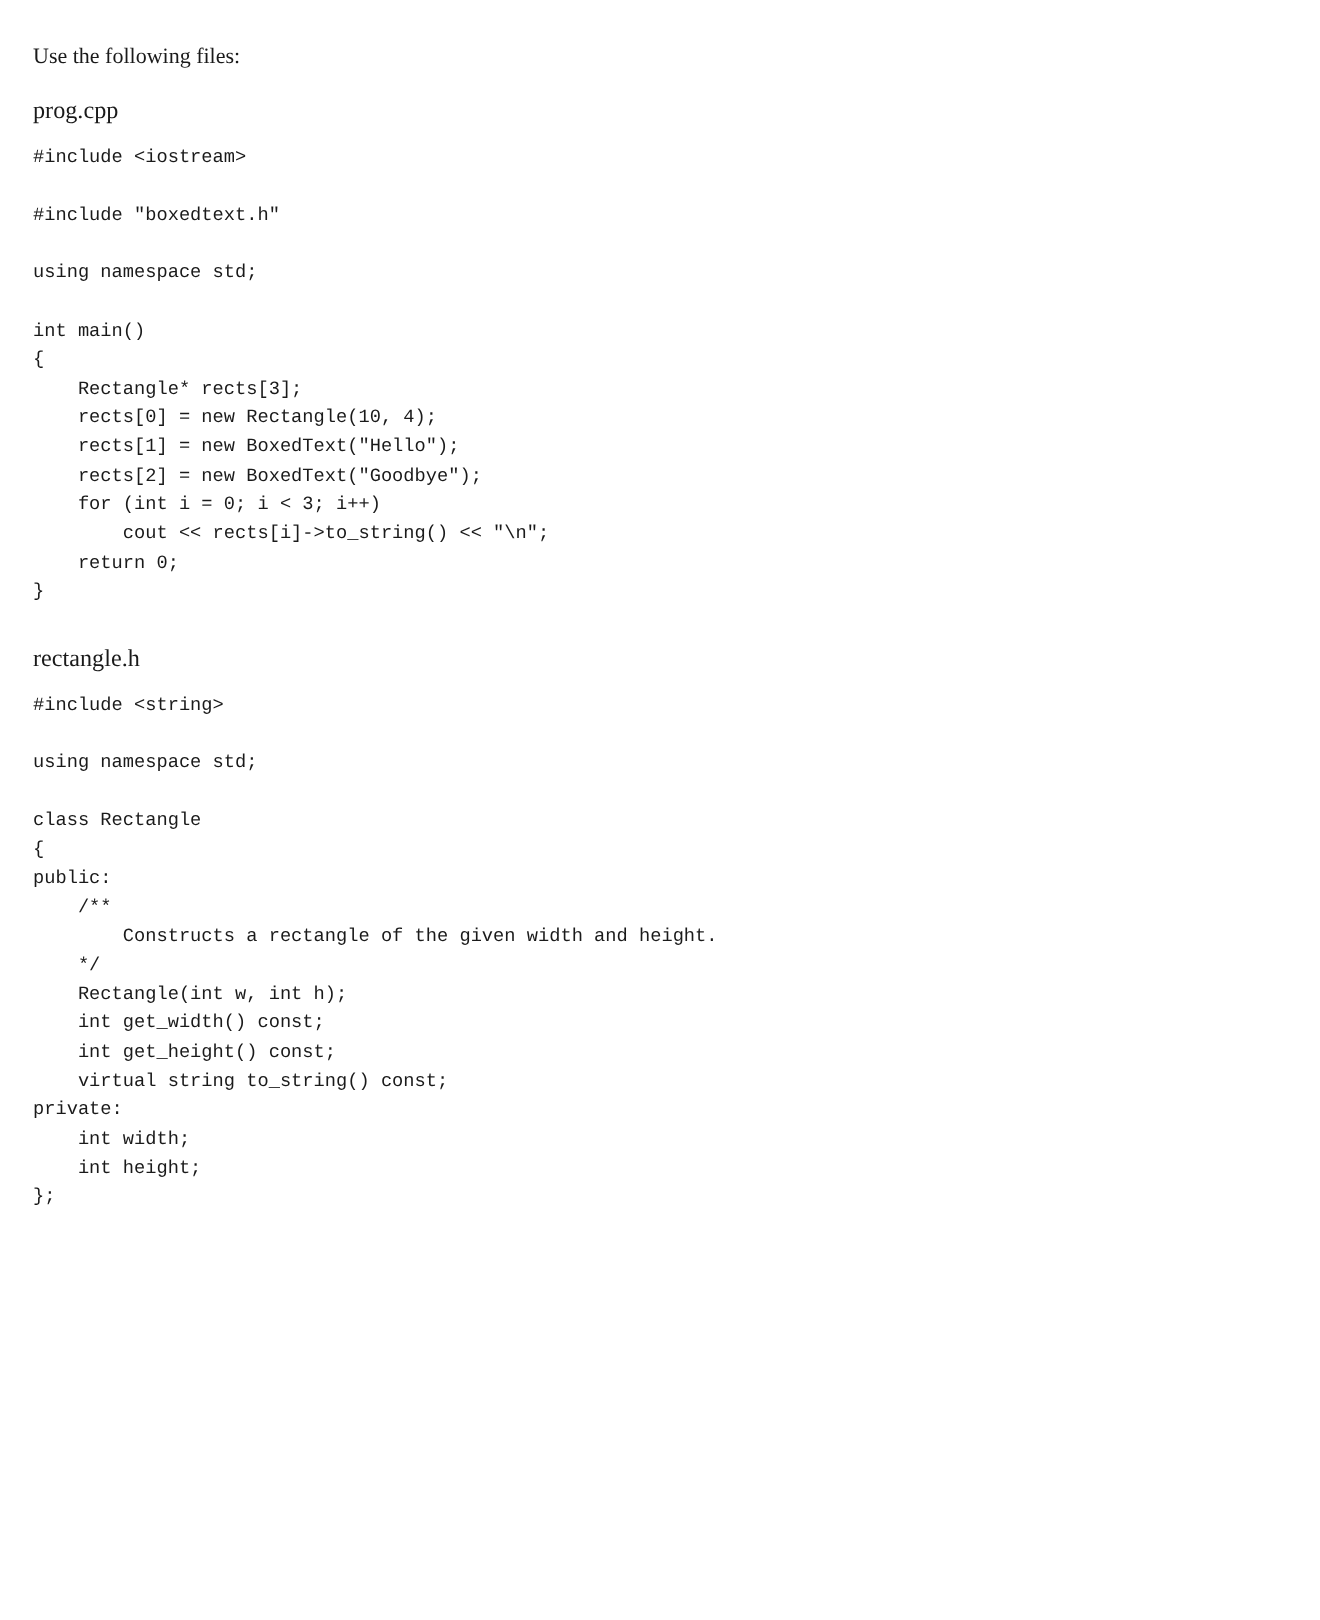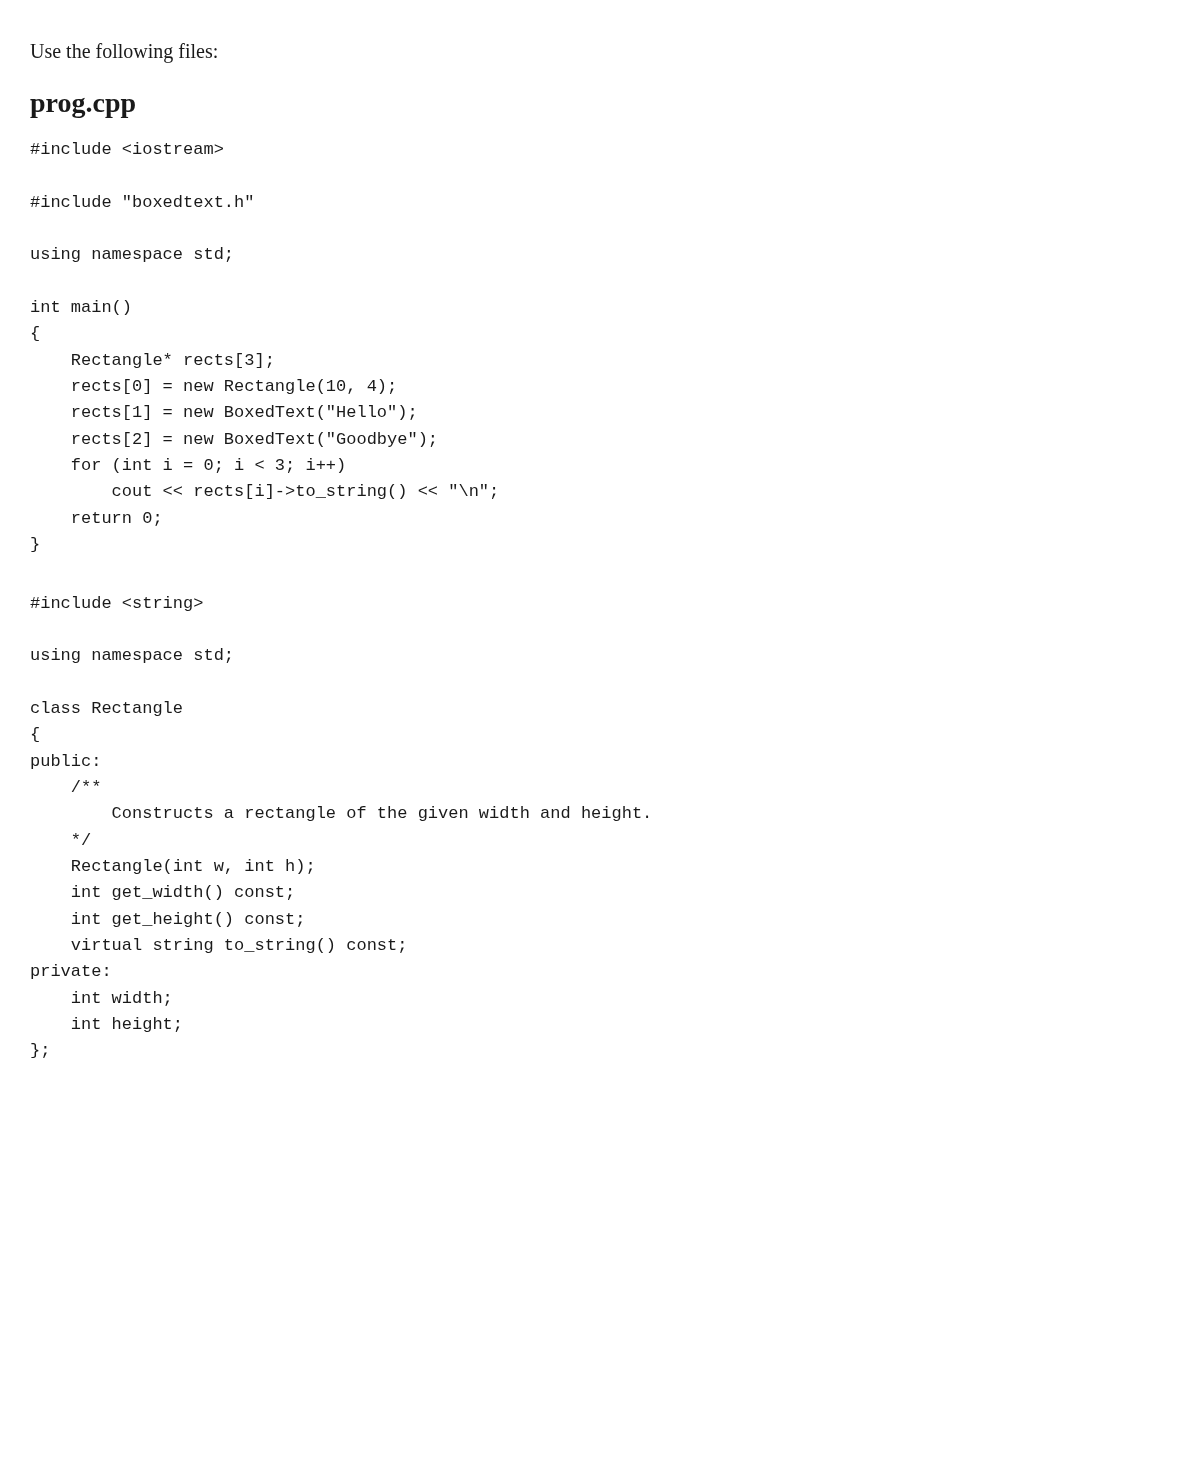--- a/index.html
+++ b/index.html
@@ -22,22 +22,22 @@
       font-size: 20px;
       margin-bottom: 24px;
       font-family: Georgia, serif;
     }
 
     .file-section {
       margin-bottom: 32px;
     }
 
     .file-name {
-      font-size: 28px;
-      font-weight: bold;
+      font-size: 22px;
+      font-weight: normal;
       font-family: Georgia, serif;
       margin-bottom: 18px;
     }
 
     .code-block {
       font-family: 'Courier New', Courier, monospace;
       font-size: 17px;
       line-height: 1.55;
       white-space: pre;
       color: #1a1a1a;
@@ -54,15 +54,16 @@
 <body>
 
 <p class="intro-text">Use the following files:</p>
 
 <div id="files-container">
 <div class="file-section">
       <div class="file-name">prog.cpp</div>
       <div class="code-block"><span class="code-line">#include &lt;iostream&gt;</span><span class="code-line">&nbsp;</span><span class="code-line">#include "boxedtext.h"</span><span class="code-line">&nbsp;</span><span class="code-line">using namespace std;</span><span class="code-line">&nbsp;</span><span class="code-line">int main()</span><span class="code-line">{</span><span class="code-line">    Rectangle* rects[3];</span><span class="code-line">    rects[0] = new Rectangle(10, 4);</span><span class="code-line">    rects[1] = new BoxedText("Hello");</span><span class="code-line">    rects[2] = new BoxedText("Goodbye");</span><span class="code-line">    for (int i = 0; i &lt; 3; i++)</span><span class="code-line">        cout &lt;&lt; rects[i]-&gt;to_string() &lt;&lt; "\n";</span><span class="code-line">    return 0;</span><span class="code-line">}</span></div>
     </div>
     <div class="file-section">
+      <div class="file-name">rectangle.h</div>
       <div class="code-block"><span class="code-line">#include &lt;string&gt;</span><span class="code-line">&nbsp;</span><span class="code-line">using namespace std;</span><span class="code-line">&nbsp;</span><span class="code-line">class Rectangle</span><span class="code-line">{</span><span class="code-line">public:</span><span class="code-line">    /**</span><span class="code-line">        Constructs a rectangle of the given width and height.</span><span class="code-line">    */</span><span class="code-line">    Rectangle(int w, int h);</span><span class="code-line">    int get_width() const;</span><span class="code-line">    int get_height() const;</span><span class="code-line">    virtual string to_string() const;</span><span class="code-line">private:</span><span class="code-line">    int width;</span><span class="code-line">    int height;</span><span class="code-line">};</span></div>
     </div>
   </div>
 
 </body></html>

